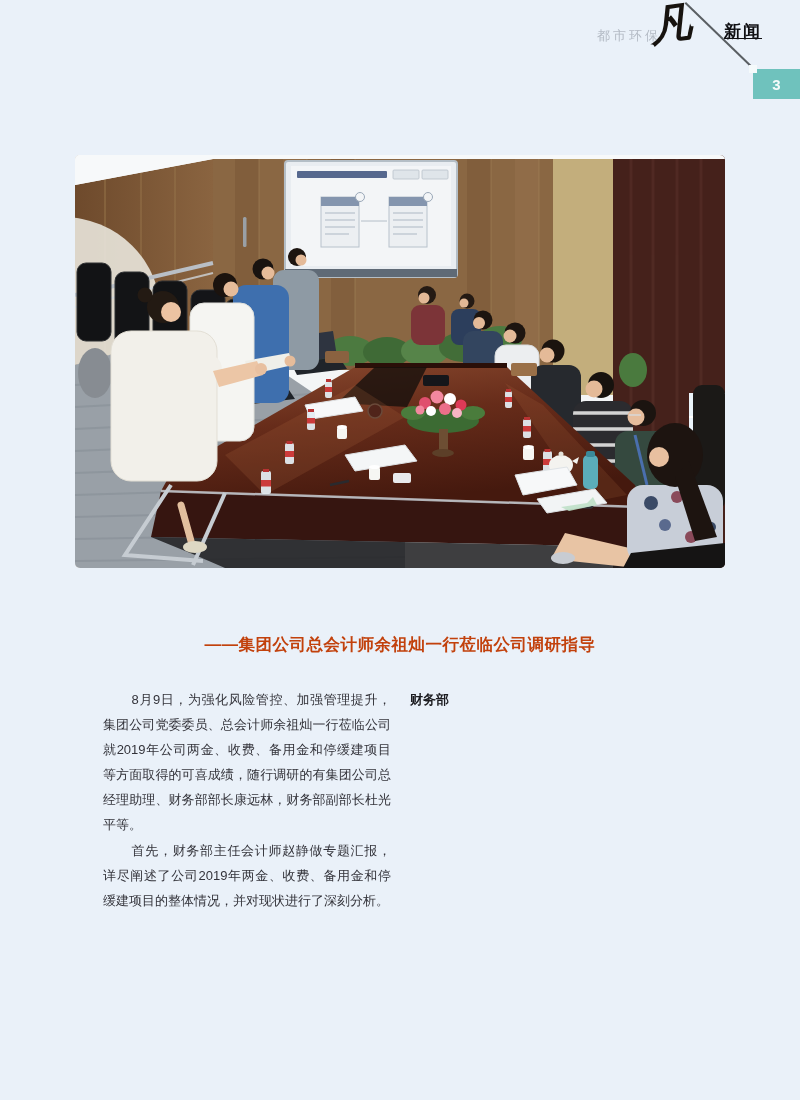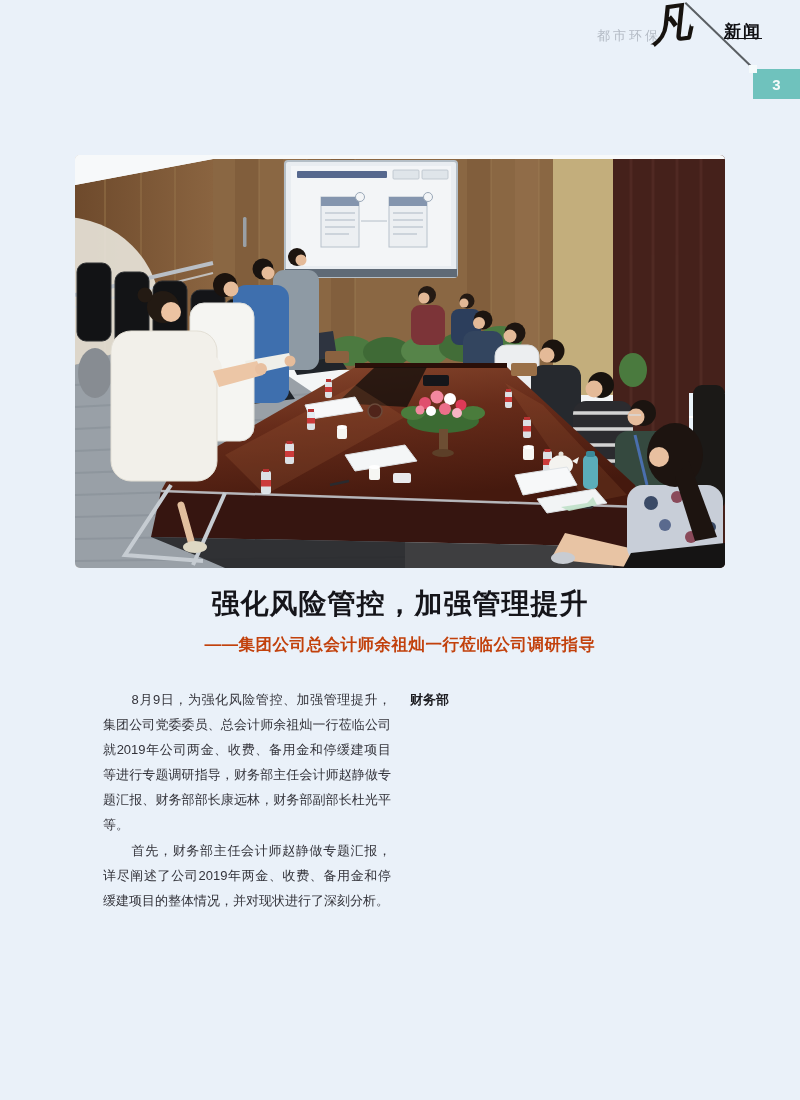--- a/index.html
+++ b/index.html
@@ -395,26 +395,25 @@
         <polyline points="96,330 50,400 128,406" stroke="#c6ccd2" stroke-width="4"></polyline>
         <polyline points="150,338 118,410" stroke="#c6ccd2" stroke-width="4"></polyline>
         <line x1="106" y1="350" x2="116" y2="386" stroke="#e2bf9e" stroke-width="7" stroke-linecap="round"></line>
         <ellipse cx="120" cy="392" rx="12" ry="6" fill="#ded8c4" stroke="none"></ellipse>
       </g>
 
       <polygon points="0,0 650,0 650,4 138,4 0,30" fill="#f7f9fa"></polygon>
     </svg>
   </div>
 
-  <div class="title">强化风险管控，加强管理提升</div>
   <div class="subtitle">——集团公司总会计师余祖灿一行莅临公司调研指导</div>
 
   <div class="article-body">
     <div class="col">
-      <p>8月9日，为强化风险管控、加强管理提升，集团公司党委委员、总会计师余祖灿一行莅临公司就2019年公司两金、收费、备用金和停缓建项目等进行专题调研指导，财务部主任会计师赵静做专题汇报、财务部部长康远林，财务部副部长杜光平等。</p>
+      <p>8月9日，为强化风险管控、加强管理提升，集团公司党委委员、总会计师余祖灿一行莅临公司就2019年公司两金、收费、备用金和停缓建项目等方面取得的可喜成绩，随行调研的有集团公司总经理助理、财务部部长康远林，财务部副部长杜光平等。</p>
       <p>首先，财务部主任会计师赵静做专题汇报，详尽阐述了公司2019年两金、收费、备用金和停缓建项目的整体情况，并对现状进行了深刻分析。</p>
     </div>
     <div class="col">
       <p class="signature no-indent">财务部</p>
     </div>
   </div>
 
 </div>
 
 </body></html>

